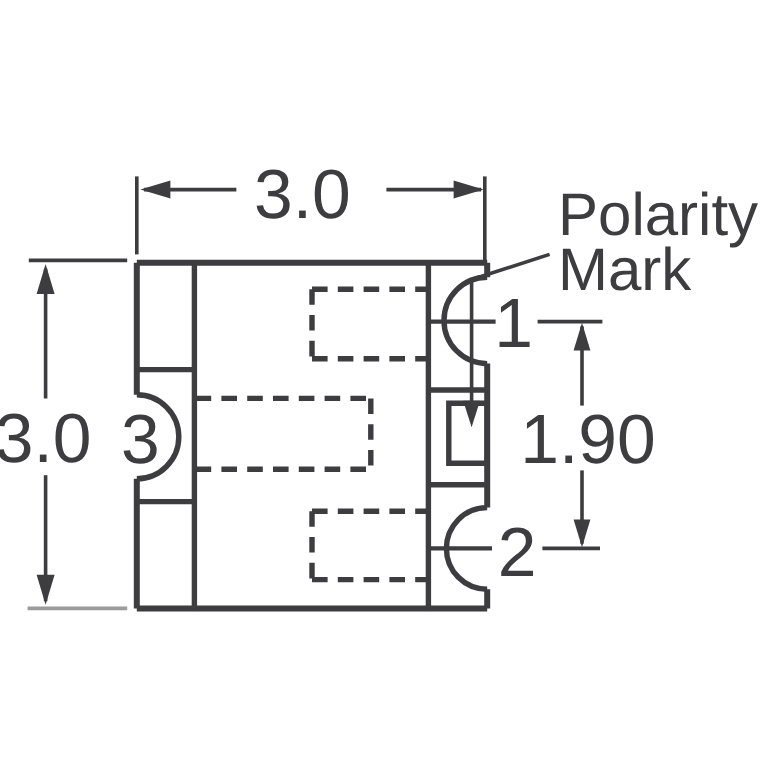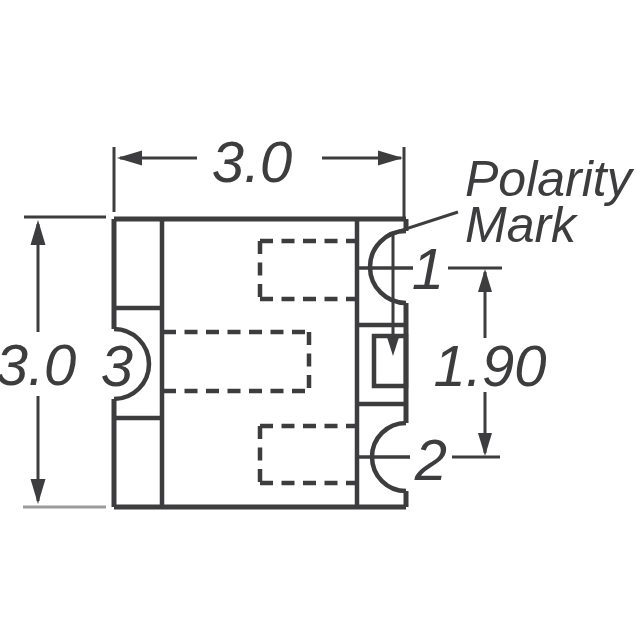--- a/index.html
+++ b/index.html
@@ -9,21 +9,20 @@
     height: 640px;
     background: #ffffff;
     font-family: "Liberation Sans", sans-serif;
   }
   .stage {
     position: relative;
     width: 640px;
     height: 640px;
     background: #ffffff;
     overflow: hidden;
-    font-style: italic;
   }
   svg { display: block; }
   text {
     font-family: "Liberation Sans", sans-serif;
   }
   .dim-text   { font-size: 58px; }
   .note-text  { font-size: 50px; }
 </style>
 </head>
 <body>

